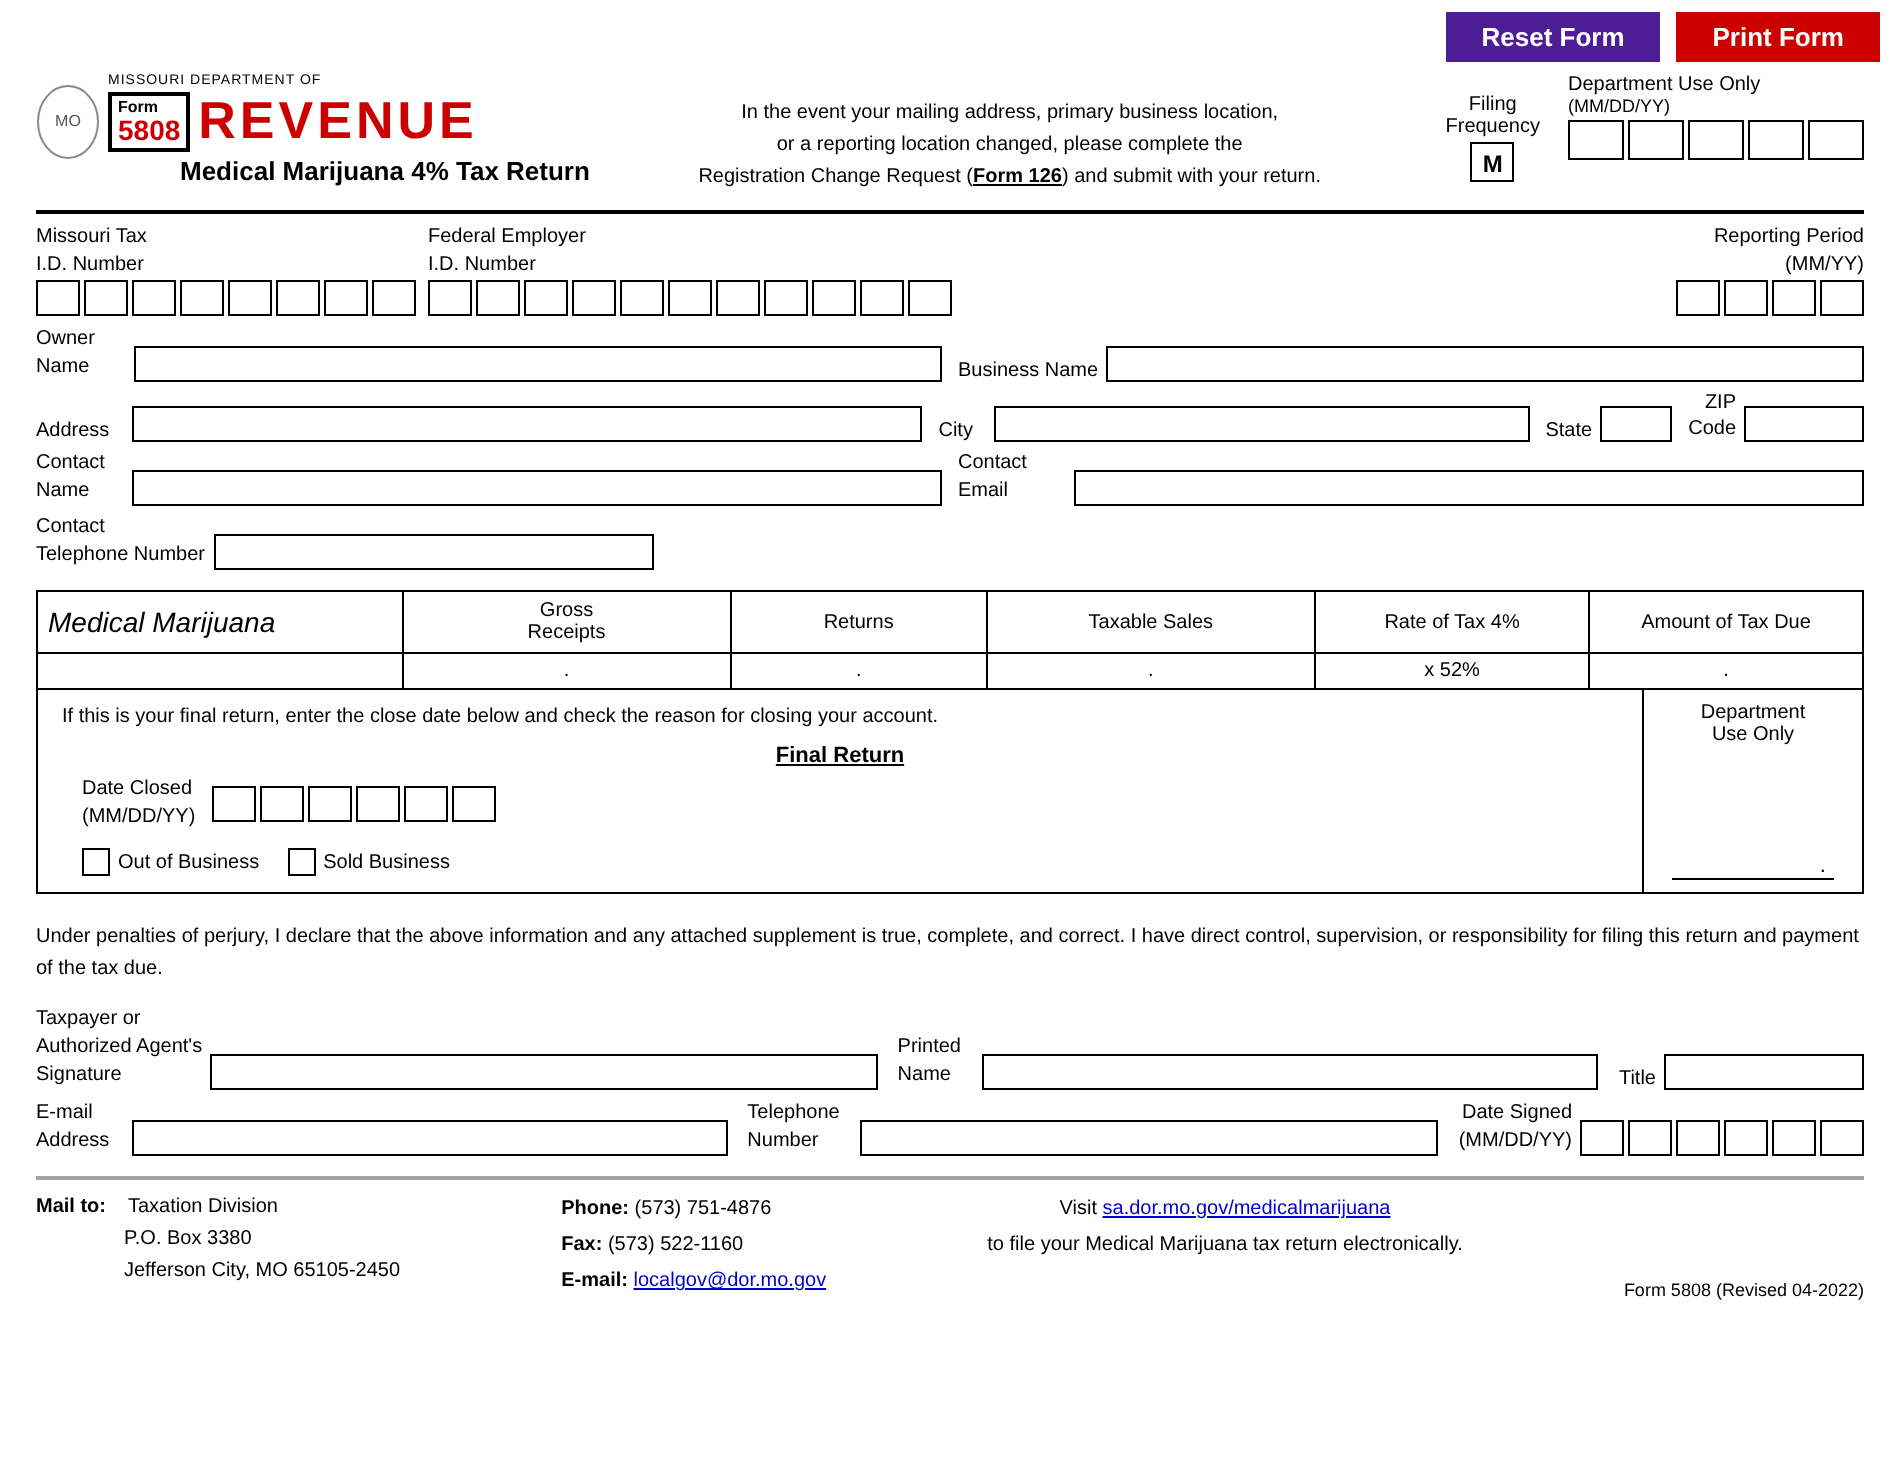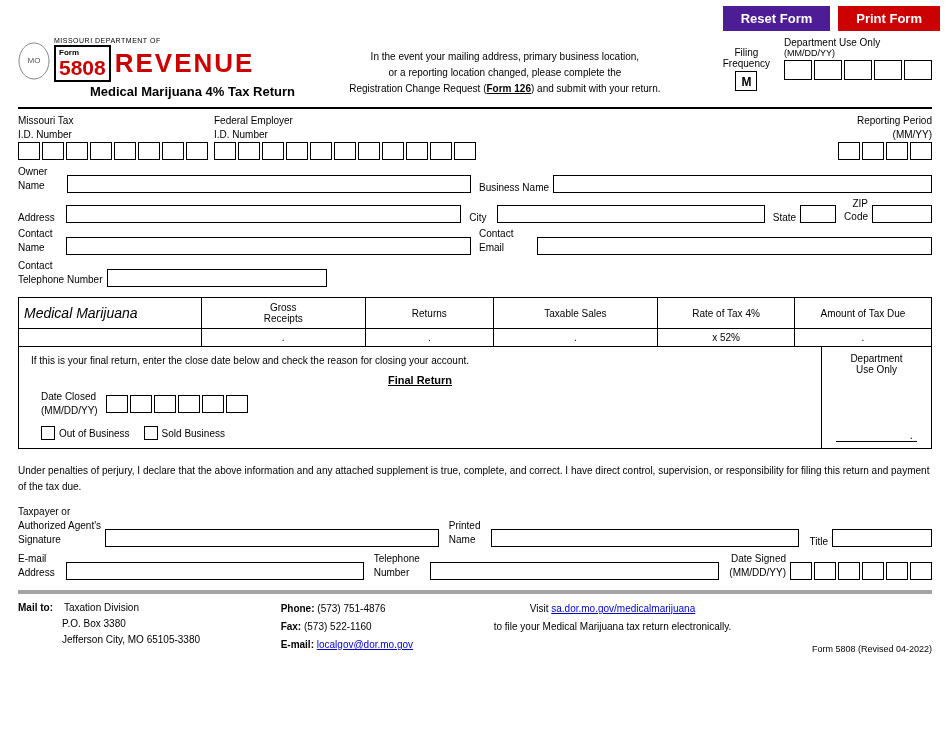--- a/index.html
+++ b/index.html
@@ -118,21 +118,21 @@
           <svg width="32" height="40" viewBox="0 0 32 40">
             <ellipse cx="16" cy="20" rx="15" ry="18" fill="none" stroke="#888" stroke-width="1"></ellipse>
             <text x="16" y="22" text-anchor="middle" font-size="8" fill="#555">MO</text>
           </svg>
         </div>
         <div>
           <div style="font-size:7px;letter-spacing:0.5px;color:#000;margin-bottom:1px;">MISSOURI DEPARTMENT OF</div>
           <div class="revenue-logo">
             <div style="border:2px solid #000;padding:2px 3px;margin-right:4px;line-height:1;">
               <div style="font-size:8px;font-weight:bold;color:#000;">Form</div>
-              <div style="font-size:21px;font-weight:bold;color:#c00;line-height:1;">5808</div>
+              <div style="font-size:14px;font-weight:bold;color:#c00;line-height:1;">5808</div>
             </div>
             <div style="font-size:26px;font-weight:bold;color:#c00;letter-spacing:2px;">REVENUE</div>
           </div>
           <div style="font-size:13px;font-weight:bold;margin-top:2px;margin-left:36px;">Medical Marijuana 4% Tax Return</div>
         </div>
       </div>
     </div>
 
     <div style="flex:1;font-size:10px;text-align:center;line-height:1.6;margin-top:12px;">
       <span>In the event your mailing address, primary business location,</span><br>
@@ -360,27 +360,27 @@
         <div class="tax-id-box"></div>
         <div class="tax-id-box"></div>
         <div class="tax-id-box"></div>
         <div class="tax-id-box"></div>
         <div class="tax-id-box"></div>
         <div class="tax-id-box"></div>
       </div>
     </div>
   </div>
 
-  <div style="border-top:4px solid #a3a3a3;padding-top:6px;display:flex;justify-content:space-between;align-items:flex-start;">
+  <div style="border-top:2px solid #a3a3a3;padding-top:6px;display:flex;justify-content:space-between;align-items:flex-start;">
     <div style="font-size:10px;line-height:1.6;">
       <span style="font-weight:bold;">Mail to:</span>
       <span>&nbsp;&nbsp;</span>
       <span>Taxation Division</span><br>
       <span style="margin-left:44px;">P.O. Box 3380</span><br>
-      <span style="margin-left:44px;">Jefferson City, MO 65105-3380</span>
+      <span style="margin-left:44px;">Jefferson City, MO 65105-2450</span>
     </div>
     <div style="font-size:10px;line-height:1.8;">
       <strong>Phone:</strong>
       <span>(573) 751-4876</span><br>
       <strong>Fax:</strong>
       <span>(573) 522-1160</span><br>
       <strong>E-mail:</strong>
       <a href="#" style="color:#00c;text-decoration:underline;">localgov@dor.mo.gov</a>
     </div>
     <div style="font-size:10px;line-height:1.8;text-align:center;">

